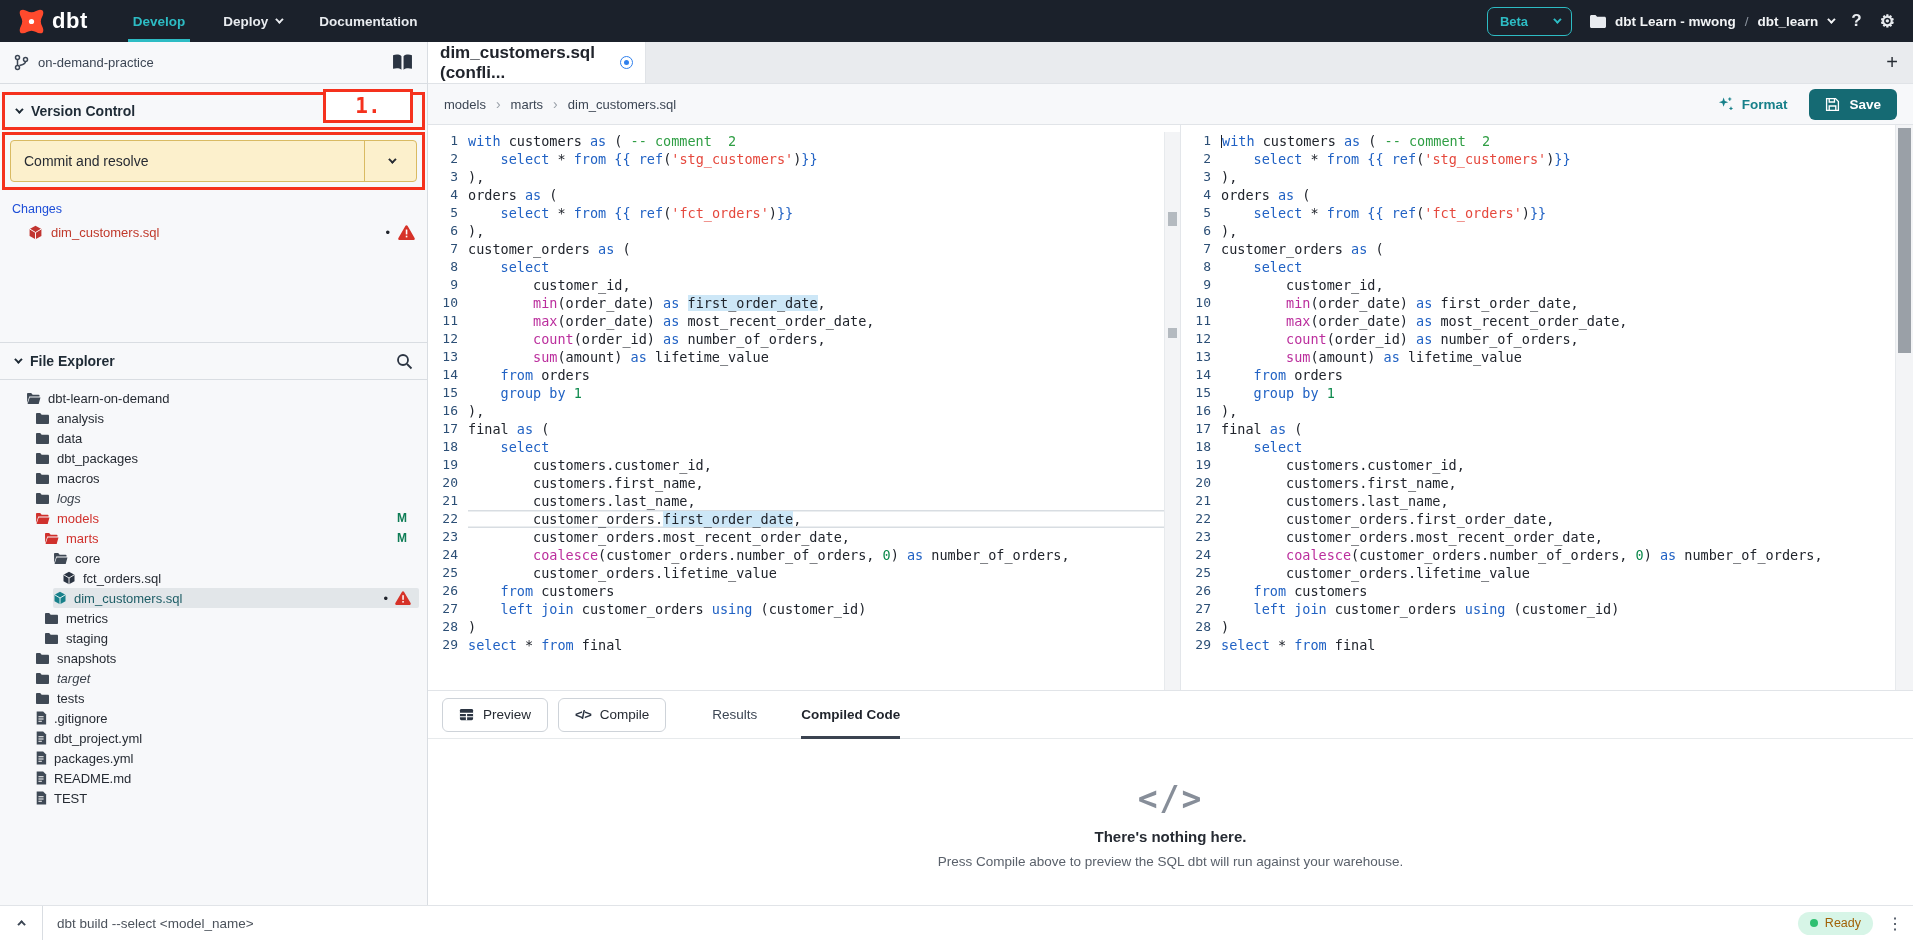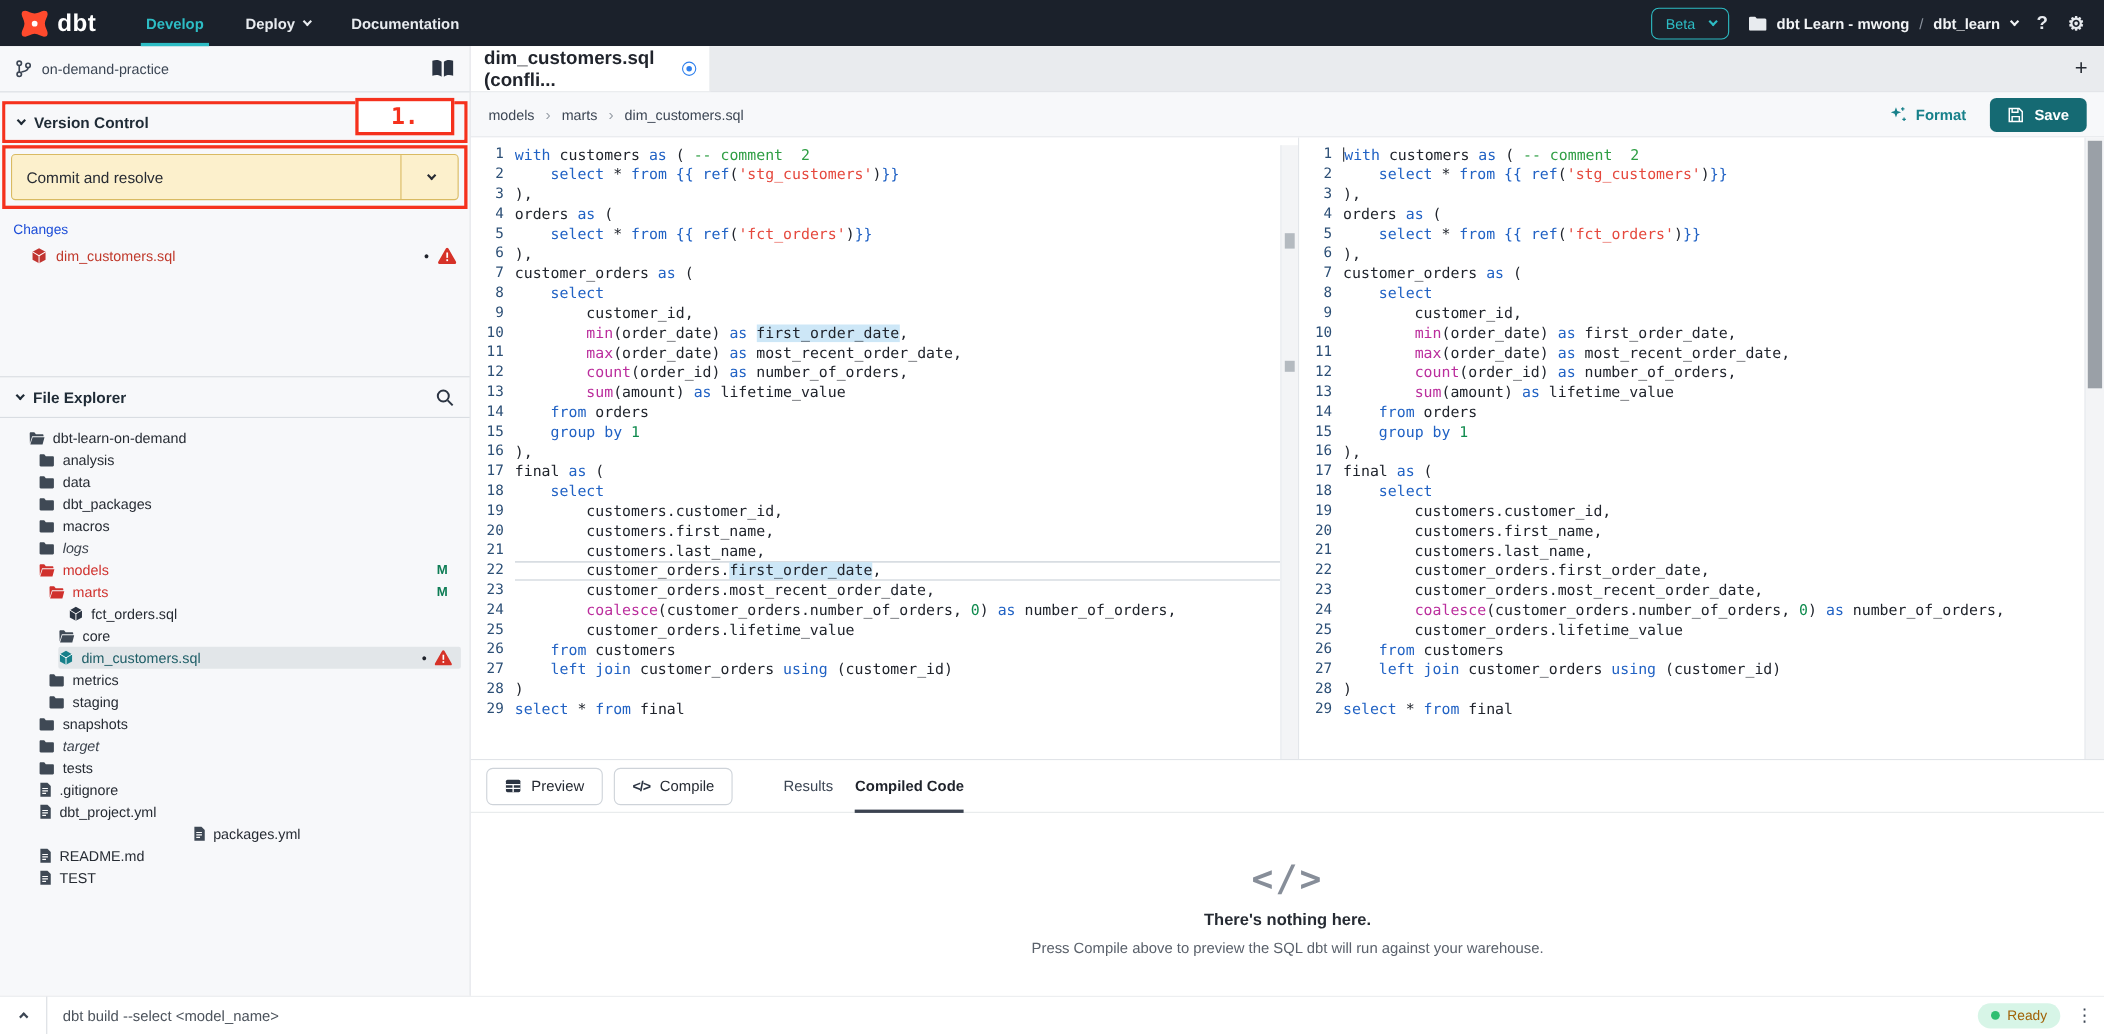--- a/index.html
+++ b/index.html
@@ -8,21 +8,21 @@
   
   .topbar { height:42px; background:#1b212b; display:flex; align-items:stretch; color:#e8ebef; }
   .logo-wrap { display:flex; align-items:center; gap:7px; padding:0 26px 0 18px; }
   .logo-mark { width:27px; height:27px; }
   .logo-text { font-size:22px; font-weight:bold; color:#fff; letter-spacing:.5px; }
   .nav { display:flex; align-items:stretch; }
   .nav-item { position:relative; display:flex; align-items:center; gap:7px; padding:0 19px; font-size:13.5px; font-weight:bold; color:#e8ebef; cursor:pointer; }
   .nav-item.active { color:#2dbcc4; }
   .nav-item.active::after { content:""; position:absolute; left:14px; right:14px; bottom:0; height:3px; background:#2dbcc4; }
   .topbar-right { margin-left:auto; display:flex; align-items:center; gap:18px; padding-right:18px; }
-  .beta-btn { display:flex; align-items:center; gap:12px; border:1.5px solid #2dbcc4; color:#2dbcc4; font-weight:normal; font-size:13px; border-radius:7px; padding:6px 12px; cursor:pointer; }
+  .beta-btn { display:flex; align-items:center; gap:25px; border:1.5px solid #2dbcc4; color:#2dbcc4; font-weight:bold; font-size:13px; border-radius:7px; padding:6px 12px; cursor:pointer; }
   .acct { display:flex; align-items:center; gap:9px; font-size:13.5px; font-weight:bold; color:#f2f4f6; }
   .acct .sep { color:#8d95a0; font-weight:normal; }
   .icon-btn { color:#e8ebef; font-size:17px; font-weight:bold; cursor:pointer; }
   .chev { display:inline-block; width:6px; height:6px; border-right:2px solid currentColor; border-bottom:2px solid currentColor; transform:rotate(45deg) translateY(-2px); }
   .chev-up { transform:rotate(-135deg) translateY(-2px); }
 
   
   .workspace { display:flex; height:863px; }
 
   
@@ -89,21 +89,21 @@
   .scrollstrip { width:16px; flex:0 0 16px; background:#f3f4f6; border-left:1px solid #e7eaed; position:relative; }
   .ss-mark { position:absolute; left:3px; right:3px; background:#b4bac0; }
   .win-scroll { width:18px; flex:0 0 18px; background:#f3f4f6; border-left:1px solid #e7eaed; position:relative; }
   .win-thumb { position:absolute; left:2px; right:2px; top:3px; height:225px; background:#9aa0a7; }
 
   
   .bottom-panel { flex:1; border-top:1px solid #e1e4e8; background:#fff; }
   .bp-actions { height:48px; display:flex; align-items:center; padding:0 14px; border-bottom:1px solid #e7eaec; }
   .bp-btn { display:flex; align-items:center; gap:9px; height:34px; padding:0 16px; background:#fff; border:1px solid #ced3d9; border-radius:6px; font-size:13.5px; color:#262b33; margin-right:10px; cursor:pointer; font-family:inherit; }
   .bp-btn .code-glyph { font-weight:bold; font-size:13px; color:#2b3442; letter-spacing:-1px; }
-  .bp-tabs { display:flex; align-items:stretch; gap:20px; margin-left:36px; height:48px; }
+  .bp-tabs { display:flex; align-items:stretch; gap:44px; margin-left:36px; height:48px; }
   .bp-tab { display:flex; align-items:center; font-size:13.5px; color:#3c4654; cursor:pointer; position:relative; }
   .bp-tab.active { color:#1f232b; font-weight:bold; }
   .bp-tab.active::after { content:""; position:absolute; left:0; right:0; bottom:0; height:3px; background:#3b4350; }
   .empty-state { display:flex; flex-direction:column; align-items:center; margin-top:40px; }
   .empty-icon { font-family:"DejaVu Sans Mono", monospace; font-size:33px; font-weight:bold; color:#878e99; letter-spacing:2px; }
   .empty-title { margin-top:10px; font-size:15px; font-weight:bold; color:#262b33; }
   .empty-sub { margin-top:9px; font-size:13.5px; color:#5a616b; }
 
   
   .statusbar { height:35px; background:#fff; border-top:1px solid #e1e4e8; display:flex; align-items:center; padding:0 10px; }
@@ -295,38 +295,38 @@
             <span>
               <svg width="15" height="13" viewBox="0 0 16 14">
                 <path fill="#d0312d" d="M1 2.2c0-.6.5-1.1 1.1-1.1h3.4l1.6 1.8h6.4c.6 0 1 .4 1 1v1H3.4L1.2 12 1 2.2zM3.9 5.9h11.6l-1.9 7H1.6z"></path>
               </svg>
             </span>
             <span>marts</span>
             <span class="tree-badge">M</span>
           </div>
         </div>
         <div class="tree-row">
+          <div class="tree-inner" style="margin-left: 53px;">
+            <span>
+              <svg width="15" height="13" viewBox="0 0 16 14">
+                <path fill="#3f4955" d="M1 2.2c0-.6.5-1.1 1.1-1.1h3.4l1.6 1.8h6.4c.6 0 1 .4 1 1v1H3.4L1.2 12 1 2.2zM3.9 5.9h11.6l-1.9 7H1.6z"></path>
+              </svg>
+            </span>
+            <span>core</span>
+          </div>
+        </div>
+        <div class="tree-row">
           <div class="tree-inner" style="margin-left: 62px;">
             <span>
               <svg width="14" height="14" viewBox="0 0 16 16">
                 <path fill="#2b3442" d="M8 .8l6.3 3.4v7.6L8 15.2 1.7 11.8V4.2z"></path>
                 <path stroke="#fff" stroke-width="1" fill="none" d="M8 15.2V8L1.7 4.2M8 8l6.3-3.8"></path>
               </svg>
             </span>
             <span>fct_orders.sql</span>
-          </div>
-        </div>
-        <div class="tree-row">
-          <div class="tree-inner" style="margin-left: 53px;">
-            <span>
-              <svg width="15" height="13" viewBox="0 0 16 14">
-                <path fill="#3f4955" d="M1 2.2c0-.6.5-1.1 1.1-1.1h3.4l1.6 1.8h6.4c.6 0 1 .4 1 1v1H3.4L1.2 12 1 2.2zM3.9 5.9h11.6l-1.9 7H1.6z"></path>
-              </svg>
-            </span>
-            <span>core</span>
           </div>
         </div>
         <div class="tree-row selected">
           <div class="tree-inner" style="margin-left: 53px;">
             <span>
               <svg width="14" height="14" viewBox="0 0 16 16">
                 <path fill="#18808a" d="M8 .8l6.3 3.4v7.6L8 15.2 1.7 11.8V4.2z"></path>
                 <path stroke="#fff" stroke-width="1" fill="none" d="M8 15.2V8L1.7 4.2M8 8l6.3-3.8"></path>
               </svg>
             </span>
@@ -409,21 +409,21 @@
             <span>
               <svg width="12" height="14" viewBox="0 0 14 16">
                 <path fill="#3f4955" d="M2 .5h7.5L13 4v11.5H2z"></path>
                 <path fill="#fff" d="M4 6h6v1.2H4zm0 2.6h6v1.2H4zm0 2.6h4v1.2H4z"></path>
               </svg>
             </span>
             <span>dbt_project.yml</span>
           </div>
         </div>
         <div class="tree-row">
-          <div class="tree-inner" style="margin-left: 35px; justify-content: center;">
+          <div class="tree-inner" style="margin-left: 35px;">
             <span>
               <svg width="12" height="14" viewBox="0 0 14 16">
                 <path fill="#3f4955" d="M2 .5h7.5L13 4v11.5H2z"></path>
                 <path fill="#fff" d="M4 6h6v1.2H4zm0 2.6h6v1.2H4zm0 2.6h4v1.2H4z"></path>
               </svg>
             </span>
             <span>packages.yml</span>
           </div>
         </div>
         <div class="tree-row">

